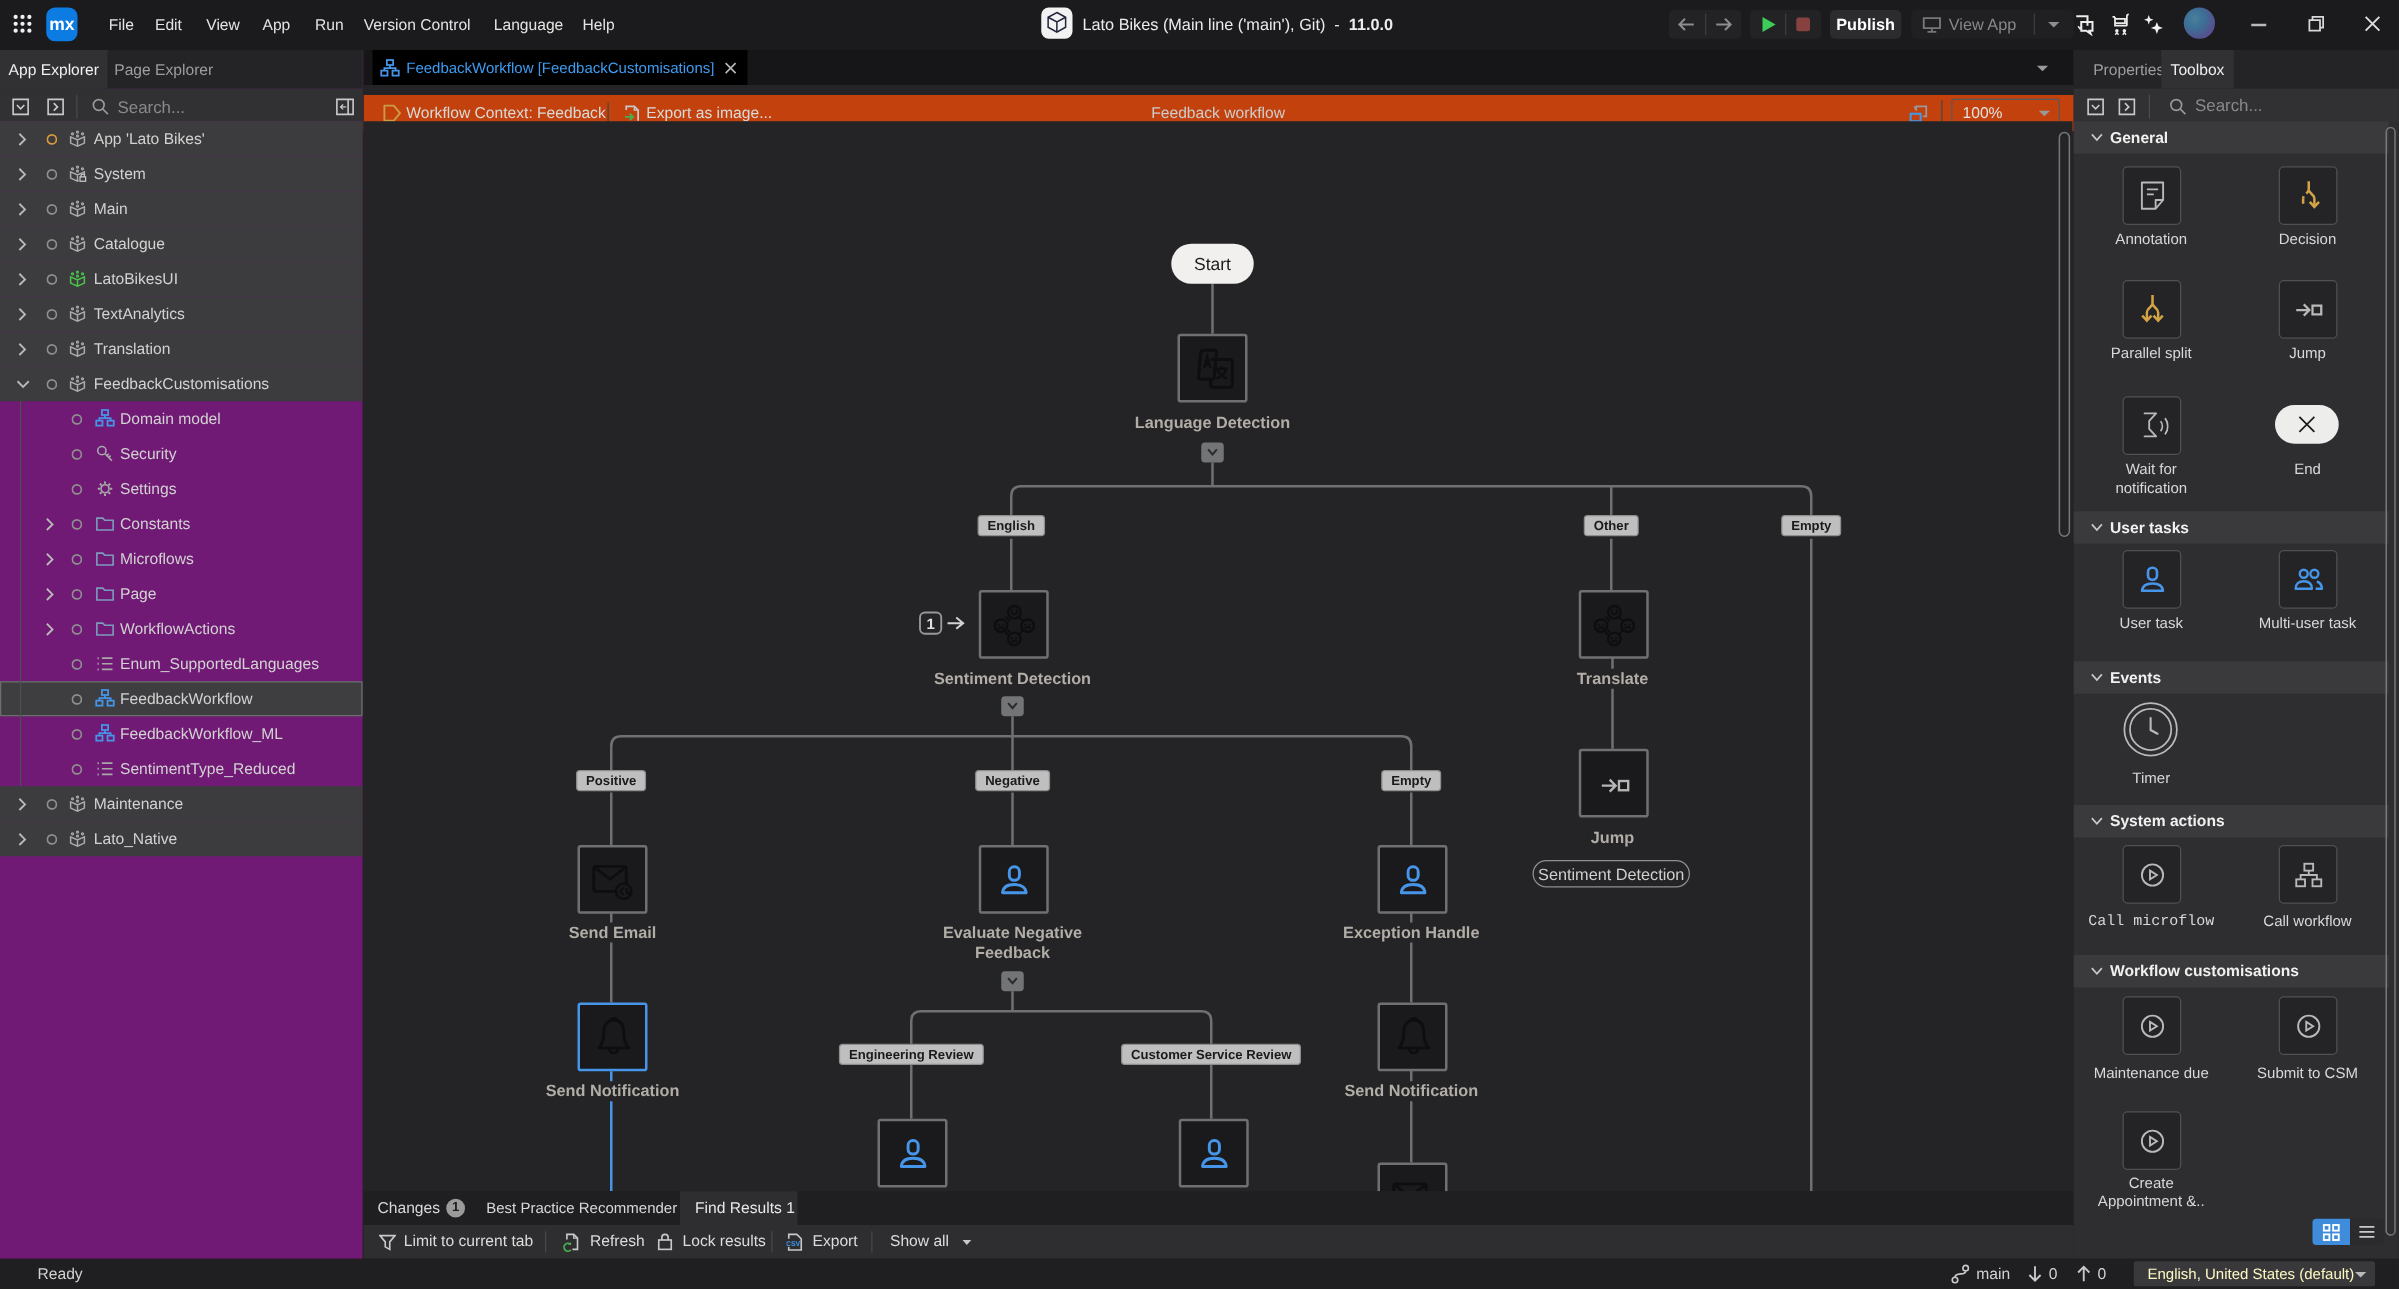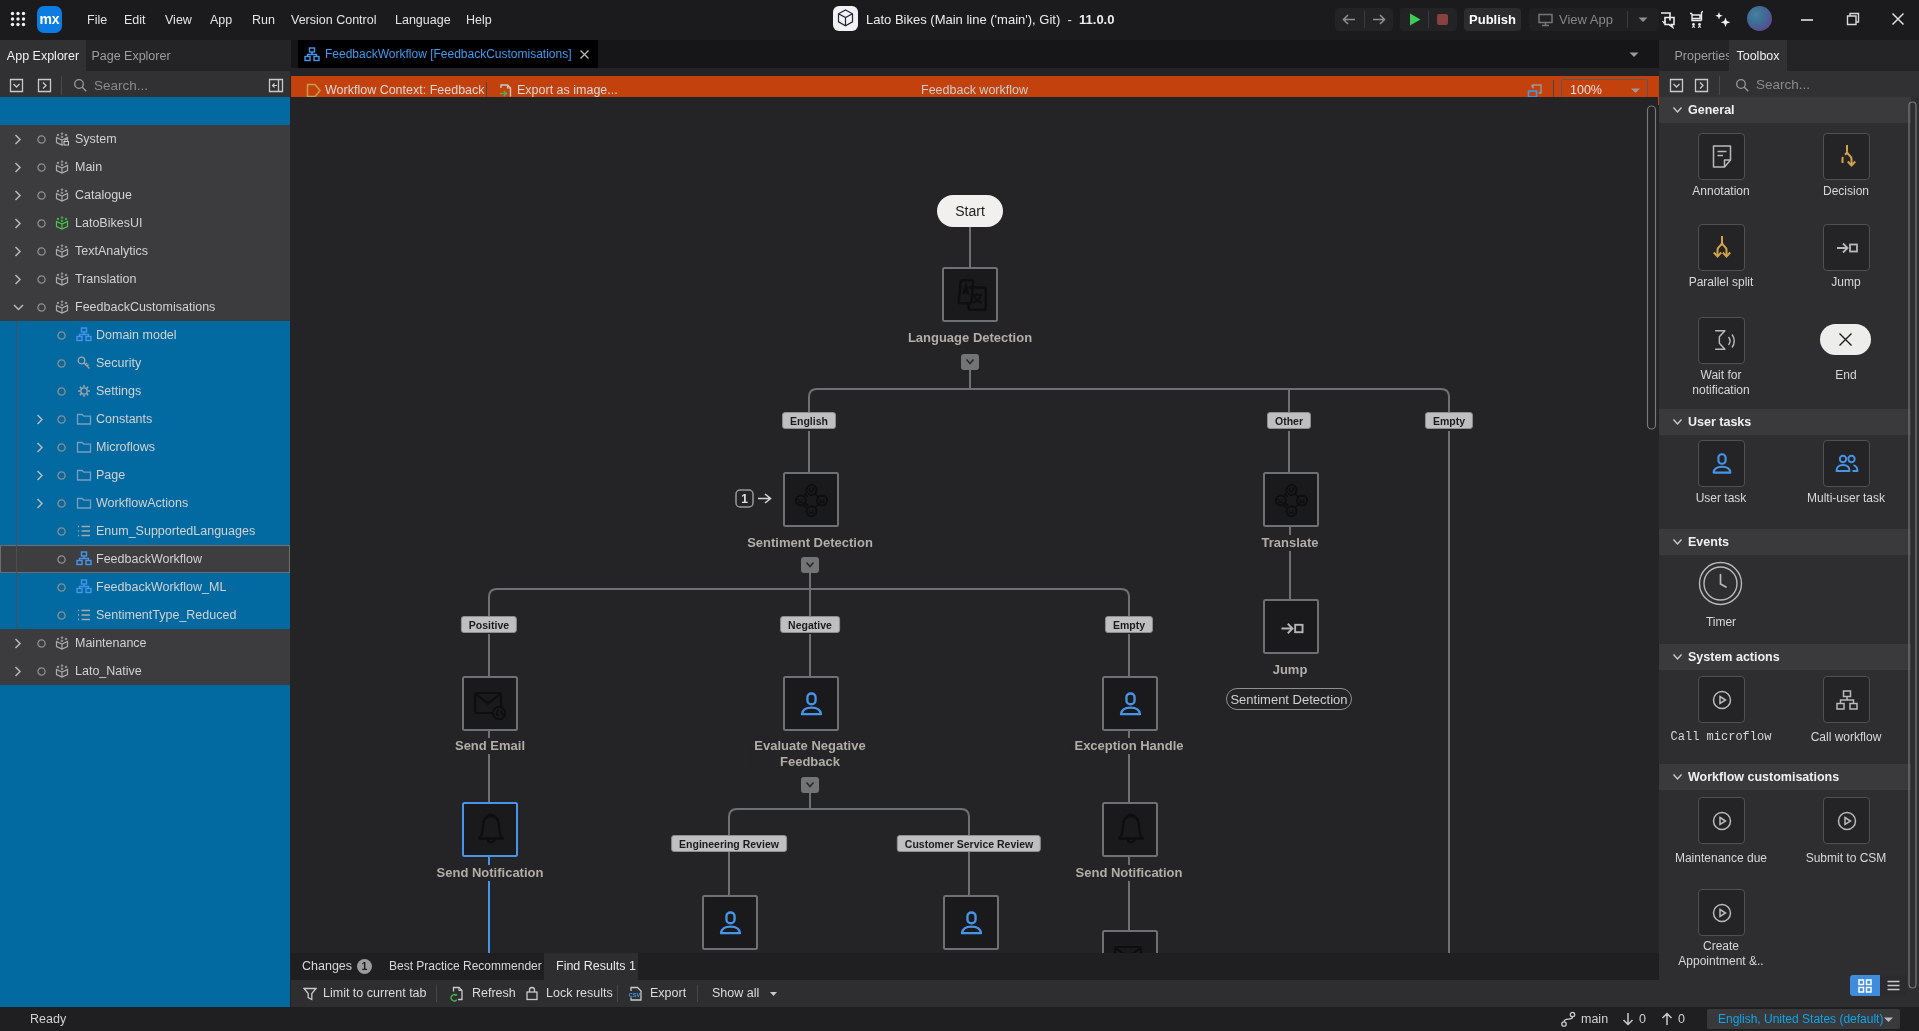--- a/index.html
+++ b/index.html
@@ -7,21 +7,21 @@
 body { font-family:"Liberation Sans", sans-serif; color:#d6d6d6; }
 #app { position:absolute; left:0; top:0; width:1919px; height:1031px; }
 .abs { position:absolute; }
 
 
 #titlebar { position:absolute; left:0; top:0; width:1919px; height:40px; background:#1b1b1d; }
 .menu { position:absolute; top:0; height:40px; line-height:40px; font-size:12.5px; color:#e4e4e4; }
 #apptitle { position:absolute; top:0; height:40px; line-height:40px; font-size:13px; color:#ececec; }
 
 
-#leftpanel { position:absolute; left:0; top:40px; width:290px; height:967px; background:#0369a1; }
+#leftpanel { position:absolute; left:0; top:40px; width:290px; height:967px; background:#701a75; }
 #rightpanel { position:absolute; left:1659px; top:40px; width:260px; height:967px; background:#2e2e30; }
 .paneltabs { position:absolute; left:0; top:0; width:100%; height:31px; background:#242426; }
 .ptab { position:absolute; top:0; height:31px; line-height:32px; font-size:12.5px; color:#9d9d9d; text-align:center; }
 .ptab.active { background:#313134; color:#f0f0f0; }
 .paneltools { position:absolute; left:0; top:31px; width:100%; height:26px; background:#313134; }
 .searchtxt { position:absolute; font-size:13.5px; color:#8a8a8a; }
 
 
 .trow { position:absolute; left:0; width:290px; height:28px; line-height:28px; font-size:12.5px; color:#d2d2d2; white-space:nowrap; }
 .tlight { background:#3c3c3e; }
@@ -242,20 +242,32 @@
           <circle cx="6" cy="6" r="4.3" fill="none" stroke="#9a9a9a" stroke-width="1.3"></circle>
           <path d="M9.3 9.3 L13.3 13.3" stroke="#9a9a9a" stroke-width="1.3"></path>
         </svg>
       <div class="searchtxt" style="left:94px;top:7px;">Search...</div>
       <svg class="abs" style="left:268px;top:7px" width="16" height="15" viewBox="0 0 16 15">
           <path d="M1.5 1.5 H14.5 V13.5 H1.5 Z M10.5 1.5 V13.5" fill="none" stroke="#c9c9c9" stroke-width="1.3"></path>
           <path d="M9 7.5 H4.5 M6.5 5.5 L4.5 7.5 L6.5 9.5" fill="none" stroke="#c9c9c9" stroke-width="1.1"></path>
         </svg>
     </div>
     <div id="tree" class="abs" style="left:0;top:57px;width:290px;height:910px;">
+      <div class="trow tlight" style="top:0px">
+          <svg class="tico" style="left:12px;top:8px;color:#b8b8b8" width="12" height="13" viewBox="0 0 12 13">
+            <use href="#i-chevR"></use>
+          </svg>
+          <svg class="tico" style="left:37px;top:10px;color:#d79b3c" width="9" height="9" viewBox="0 0 9 9">
+            <use href="#i-circ"></use>
+          </svg>
+          <svg class="tico" style="left:54px;color:#ababab" width="16" height="16" viewBox="0 0 16 16">
+            <use href="#i-mod"></use>
+          </svg>
+          <span style="position:absolute;left:75px">App 'Lato Bikes'</span>
+        </div>
       <div class="trow tlight" style="top:28px">
           <svg class="tico" style="left:12px;top:8px;color:#b8b8b8" width="12" height="13" viewBox="0 0 12 13">
             <use href="#i-chevR"></use>
           </svg>
           <svg class="tico" style="left:37px;top:10px;color:#8f8f8f" width="9" height="9" viewBox="0 0 9 9">
             <use href="#i-circ"></use>
           </svg>
           <svg class="tico" style="left:54px;color:#ababab" width="16" height="16" viewBox="0 0 16 16">
             <use href="#i-mod"></use>
             <rect x="9" y="9" width="6.5" height="5.5" fill="#3c3c3e"></rect>
@@ -854,19 +866,19 @@
     <div class="abs" style="left:1581px;top:0;line-height:24px;">main</div>
     <svg class="abs" style="left:1622px;top:5px" width="12" height="14" viewBox="0 0 12 14">
         <path d="M6 1 V12 M1.5 8 L6 12.5 L10.5 8" fill="none" stroke="#c9c9c9" stroke-width="1.5"></path>
       </svg>
     <div class="abs" style="left:1639px;top:0;line-height:24px;">0</div>
     <svg class="abs" style="left:1661px;top:5px" width="12" height="14" viewBox="0 0 12 14">
         <path d="M6 13 V2 M1.5 6 L6 1.5 L10.5 6" fill="none" stroke="#c9c9c9" stroke-width="1.5"></path>
       </svg>
     <div class="abs" style="left:1678px;top:0;line-height:24px;">0</div>
     <div class="abs" style="left:1707px;top:2px;width:193px;height:20px;background:#39393c;border-radius:2px;">
-      <span style="position:absolute;left:11px;top:0;line-height:20px;font-size:12px;color:#0ea5e9;">English, United States (default)</span>
+      <span style="position:absolute;left:11px;top:0;line-height:20px;font-size:12px;color:#fef9c3;">English, United States (default)</span>
       <svg class="abs" style="left:176px;top:7px" width="11" height="8" viewBox="0 0 11 8">
           <path d="M1 1.5 L5.5 6 L10 1.5 Z" fill="#b9b9b9"></path>
         </svg>
     </div>
   </div>
 </div>
 
 </body></html>

